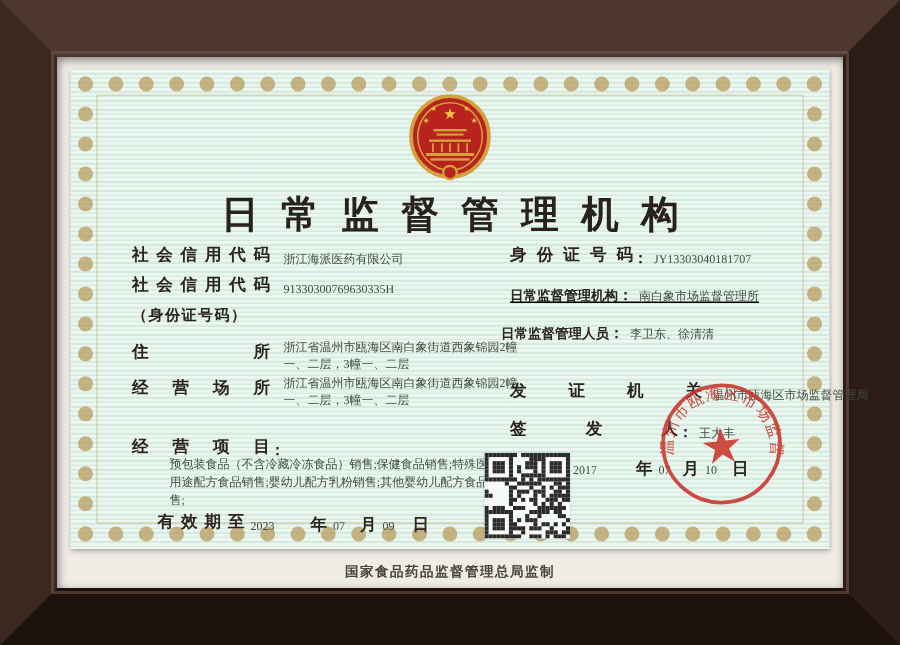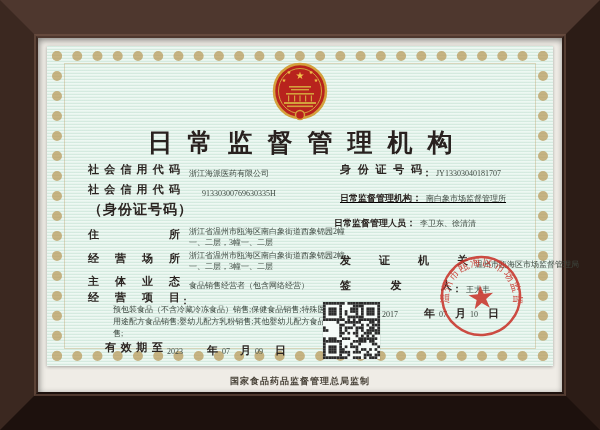--- a/index.html
+++ b/index.html
@@ -33,21 +33,21 @@
        font-weight:bold;font-size:11px;color:#2b2421;vertical-align:top;}
   .lbl-sm{font-weight:bold;font-size:9px;color:#2b2421;}
   .colon{font-weight:bold;font-size:10px;color:#2b2421;}
   .val{font-size:8px;color:#3f4a42;font-weight:normal;}
   .val-block{display:inline-block;white-space:normal;vertical-align:top;line-height:1.35;}
   .unit{font-weight:bold;font-size:11px;color:#2b2421;}
   .num{font-size:8px;color:#3f4a42;}
   
   .r-op{left:41px;top:116px;}
   .r-credit{left:41px;top:136px;}
-  .credit-l2{font-weight:bold;font-size:14px;color:#2b2421;letter-spacing:1px;}
+  .credit-l2{font-weight:bold;font-size:10px;color:#2b2421;letter-spacing:1px;}
   .r-legal{left:41px;top:164px;}
   .r-res{left:41px;top:181px;}
   .r-prem{left:41px;top:205px;}
   .r-biz{left:41px;top:228px;}
   .r-scope{left:41px;top:244px;}
   .scope-text{left:66px;top:258px;width:224px;white-space:normal;
               font-size:8px;line-height:1.5;color:#3f4a42;}
   .r-valid{left:58px;top:294px;}
   
   .q-lic{left:293px;top:116px;}
@@ -121,24 +121,20 @@
       <div class="p r-res">
         <span class="lbl" style="width:92px">住所</span>
         <span class="val val-block" style="margin-left:5px;width:162px">浙江省温州市瓯海区南白象街道西象锦园2幢一、二层，3幢一、二层</span>
       </div>
 
       <div class="p r-prem">
         <span class="lbl" style="width:92px">经营场所</span>
         <span class="val val-block" style="margin-left:5px;width:162px">浙江省温州市瓯海区南白象街道西象锦园2幢一、二层，3幢一、二层</span>
       </div>
 
-      <div class="p r-biz">
-        <span class="lbl" style="width:92px">主体业态</span>
-        <span class="val" style="margin-left:5px">食品销售经营者（包含网络经营）</span>
-      </div>
 
       <div class="p r-scope">
         <span class="lbl" style="width:92px">经营项目</span><span class="colon">：</span>
       </div>
       <div class="p scope-text">预包装食品（不含冷藏冷冻食品）销售;保健食品销售;特殊医学用途配方食品销售;婴幼儿配方乳粉销售;其他婴幼儿配方食品销售;</div>
 
       <div class="p r-valid">
         <span class="lbl" style="width:58px">有效期至</span>
         <span class="num">2023</span>
         <span class="unit" style="margin-left:20px">年</span>

